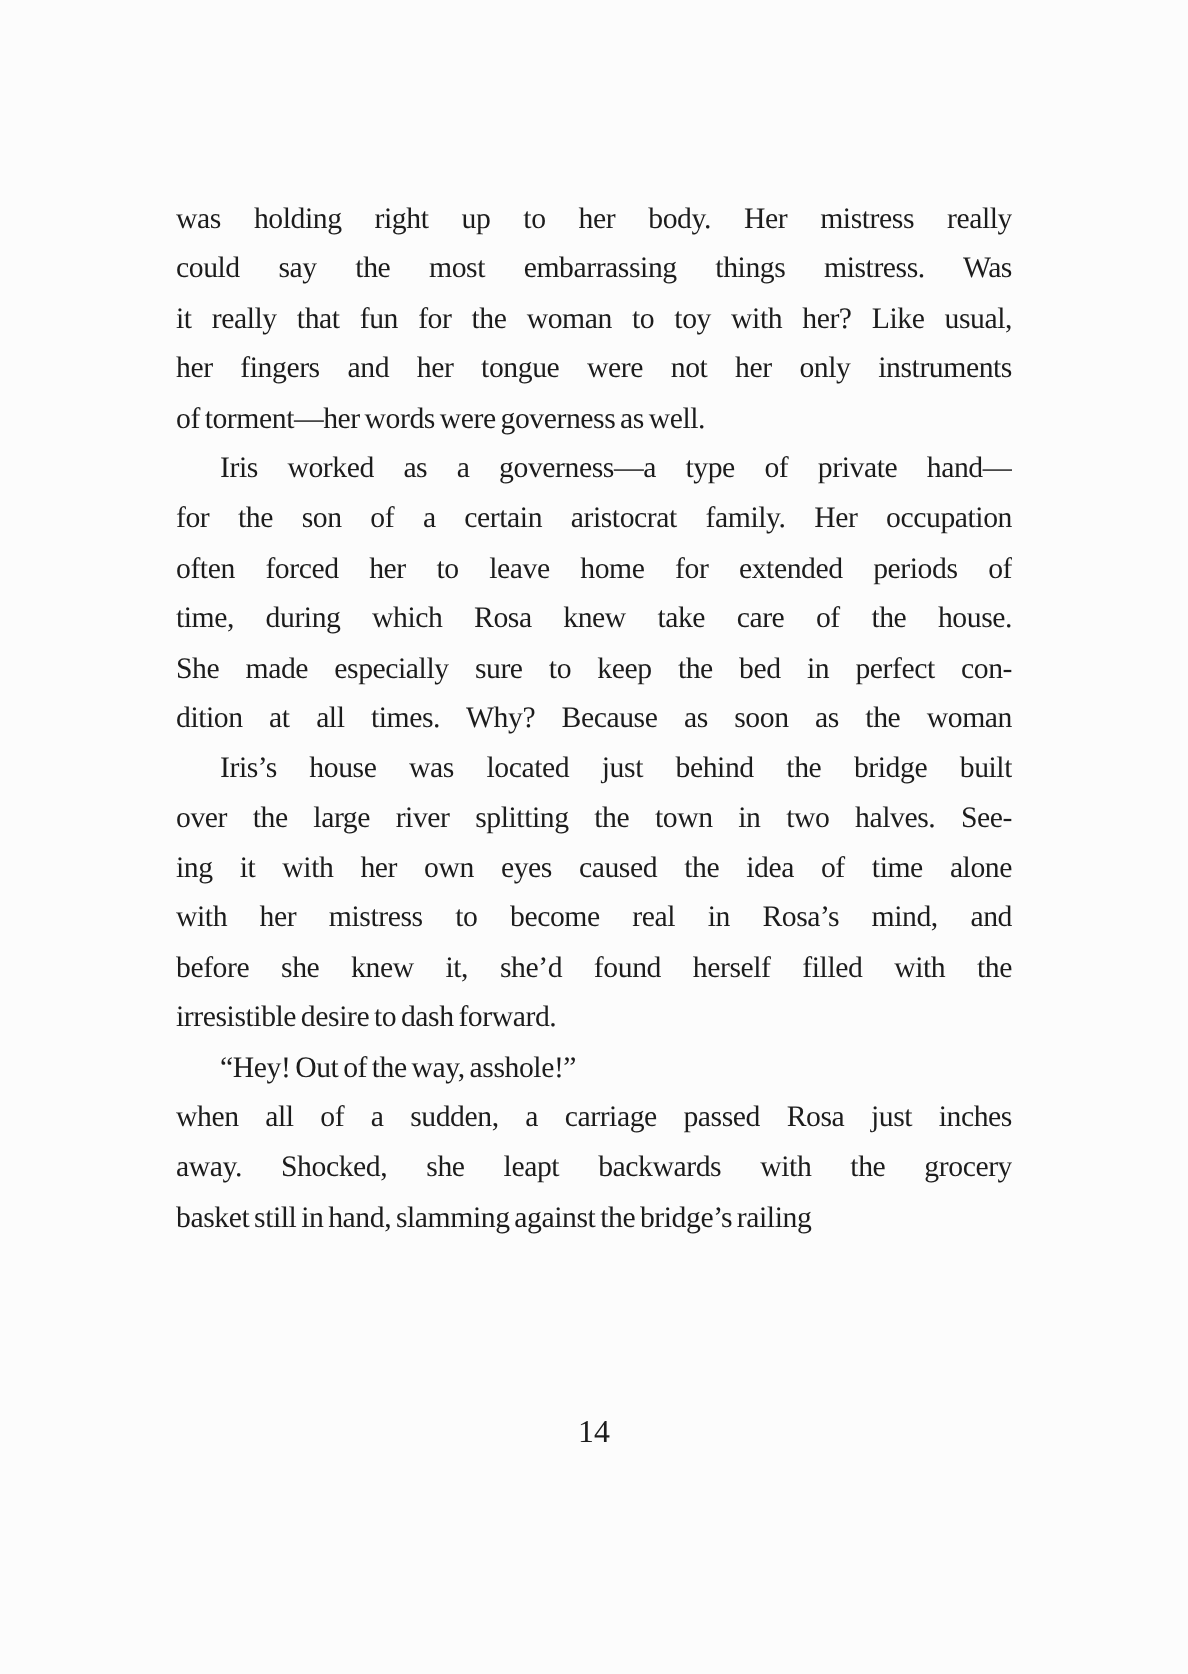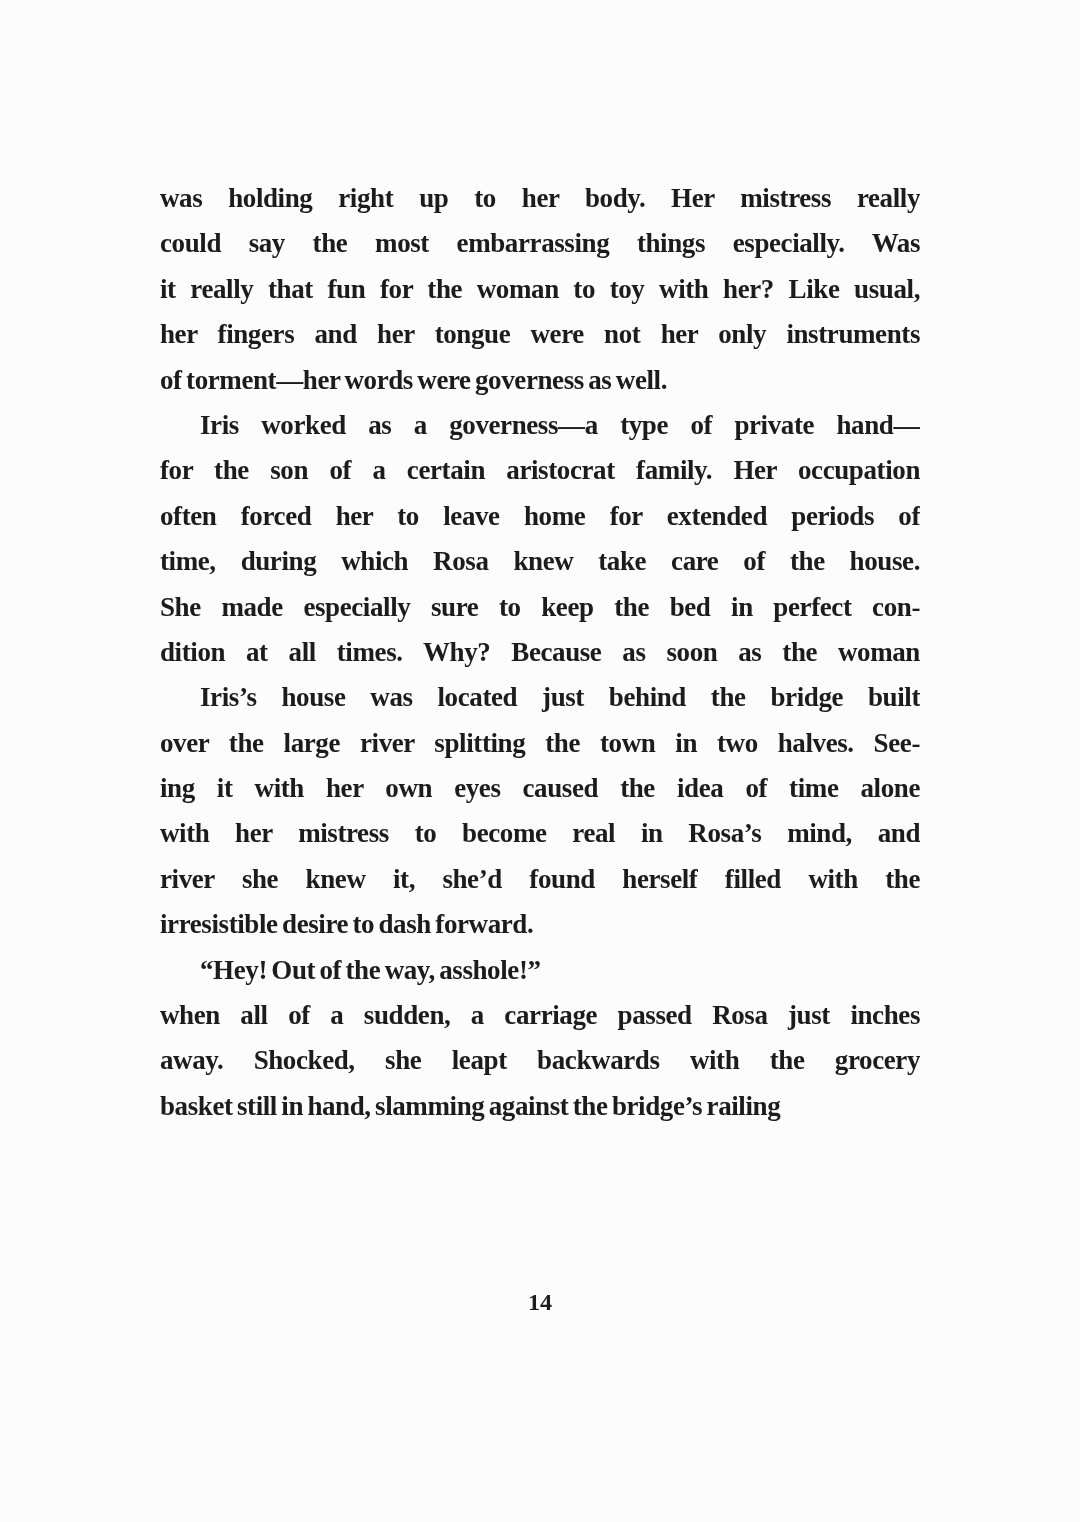--- a/index.html
+++ b/index.html
@@ -1,16 +1,16 @@
 <!DOCTYPE html>
 <html style="--ink: #1c1c1c; --paper: #fcfcfc;"><head>
 <meta charset="utf-8">
 <style>
   :root { --ink: #1c1c1c; --paper: #fcfcfc; }
-  * { box-sizing: border-box; font-weight: bold; }
+  * { box-sizing: border-box; }
   html, body { margin: 0; padding: 0; }
   body {
     width: 1080px; height: 1522px;
     background: var(--paper);
     font-family: "Liberation Serif", "DejaVu Serif", serif;
     color: var(--ink);
   }
   .page {
     position: relative;
     width: 1080px; height: 1522px;
@@ -32,51 +32,51 @@
     text-align: justify;
     text-align-last: justify;
     white-space: normal;
   }
   .line.para-end { text-align-last: left; }
   .line.indent { text-indent: 40px; }
   .page-number {
     position: absolute;
     left: 0; top: 1280px; width: 1080px;
     text-align: center;
-    font-size: 24px;
+    font-size: 29px;
     line-height: 45px;
     letter-spacing: 0;
   }
 </style>
 </head>
 <body>
 
 <div class="page">
   <div class="text-block">
       <div class="paragraph">
         <div class="line">was holding right up to her body. Her mistress really</div>
-        <div class="line">could say the most embarrassing things especially. Was</div>
+        <div class="line">could say the most embarrassing things mistress. Was</div>
         <div class="line">it really that fun for the woman to toy with her? Like usual,</div>
         <div class="line">her fingers and her tongue were not her only instruments</div>
         <div class="line para-end">of torment—her words were governess as well.</div>
       </div>
       <div class="paragraph">
         <div class="line indent">Iris worked as a governess—a type of private hand—</div>
         <div class="line">for the son of a certain aristocrat family. Her occupation</div>
         <div class="line">often forced her to leave home for extended periods of</div>
         <div class="line">time, during which Rosa knew take care of the house.</div>
         <div class="line">She made especially sure to keep the bed in perfect con-</div>
         <div class="line">dition at all times. Why? Because as soon as the woman</div>
       </div>
       <div class="paragraph">
         <div class="line indent">Iris’s house was located just behind the bridge built</div>
         <div class="line">over the large river splitting the town in two halves. See-</div>
         <div class="line">ing it with her own eyes caused the idea of time alone</div>
         <div class="line">with her mistress to become real in Rosa’s mind, and</div>
-        <div class="line">river she knew it, she’d found herself filled with the</div>
+        <div class="line">before she knew it, she’d found herself filled with the</div>
         <div class="line para-end">irresistible desire to dash forward.</div>
       </div>
       <div class="paragraph">
         <div class="line para-end indent">“Hey! Out of the way, asshole!”</div>
       </div>
       <div class="paragraph">
         <div class="line">when all of a sudden, a carriage passed Rosa just inches</div>
         <div class="line">away. Shocked, she leapt backwards with the grocery</div>
         <div class="line para-end">basket still in hand, slamming against the bridge’s railing</div>
       </div>

